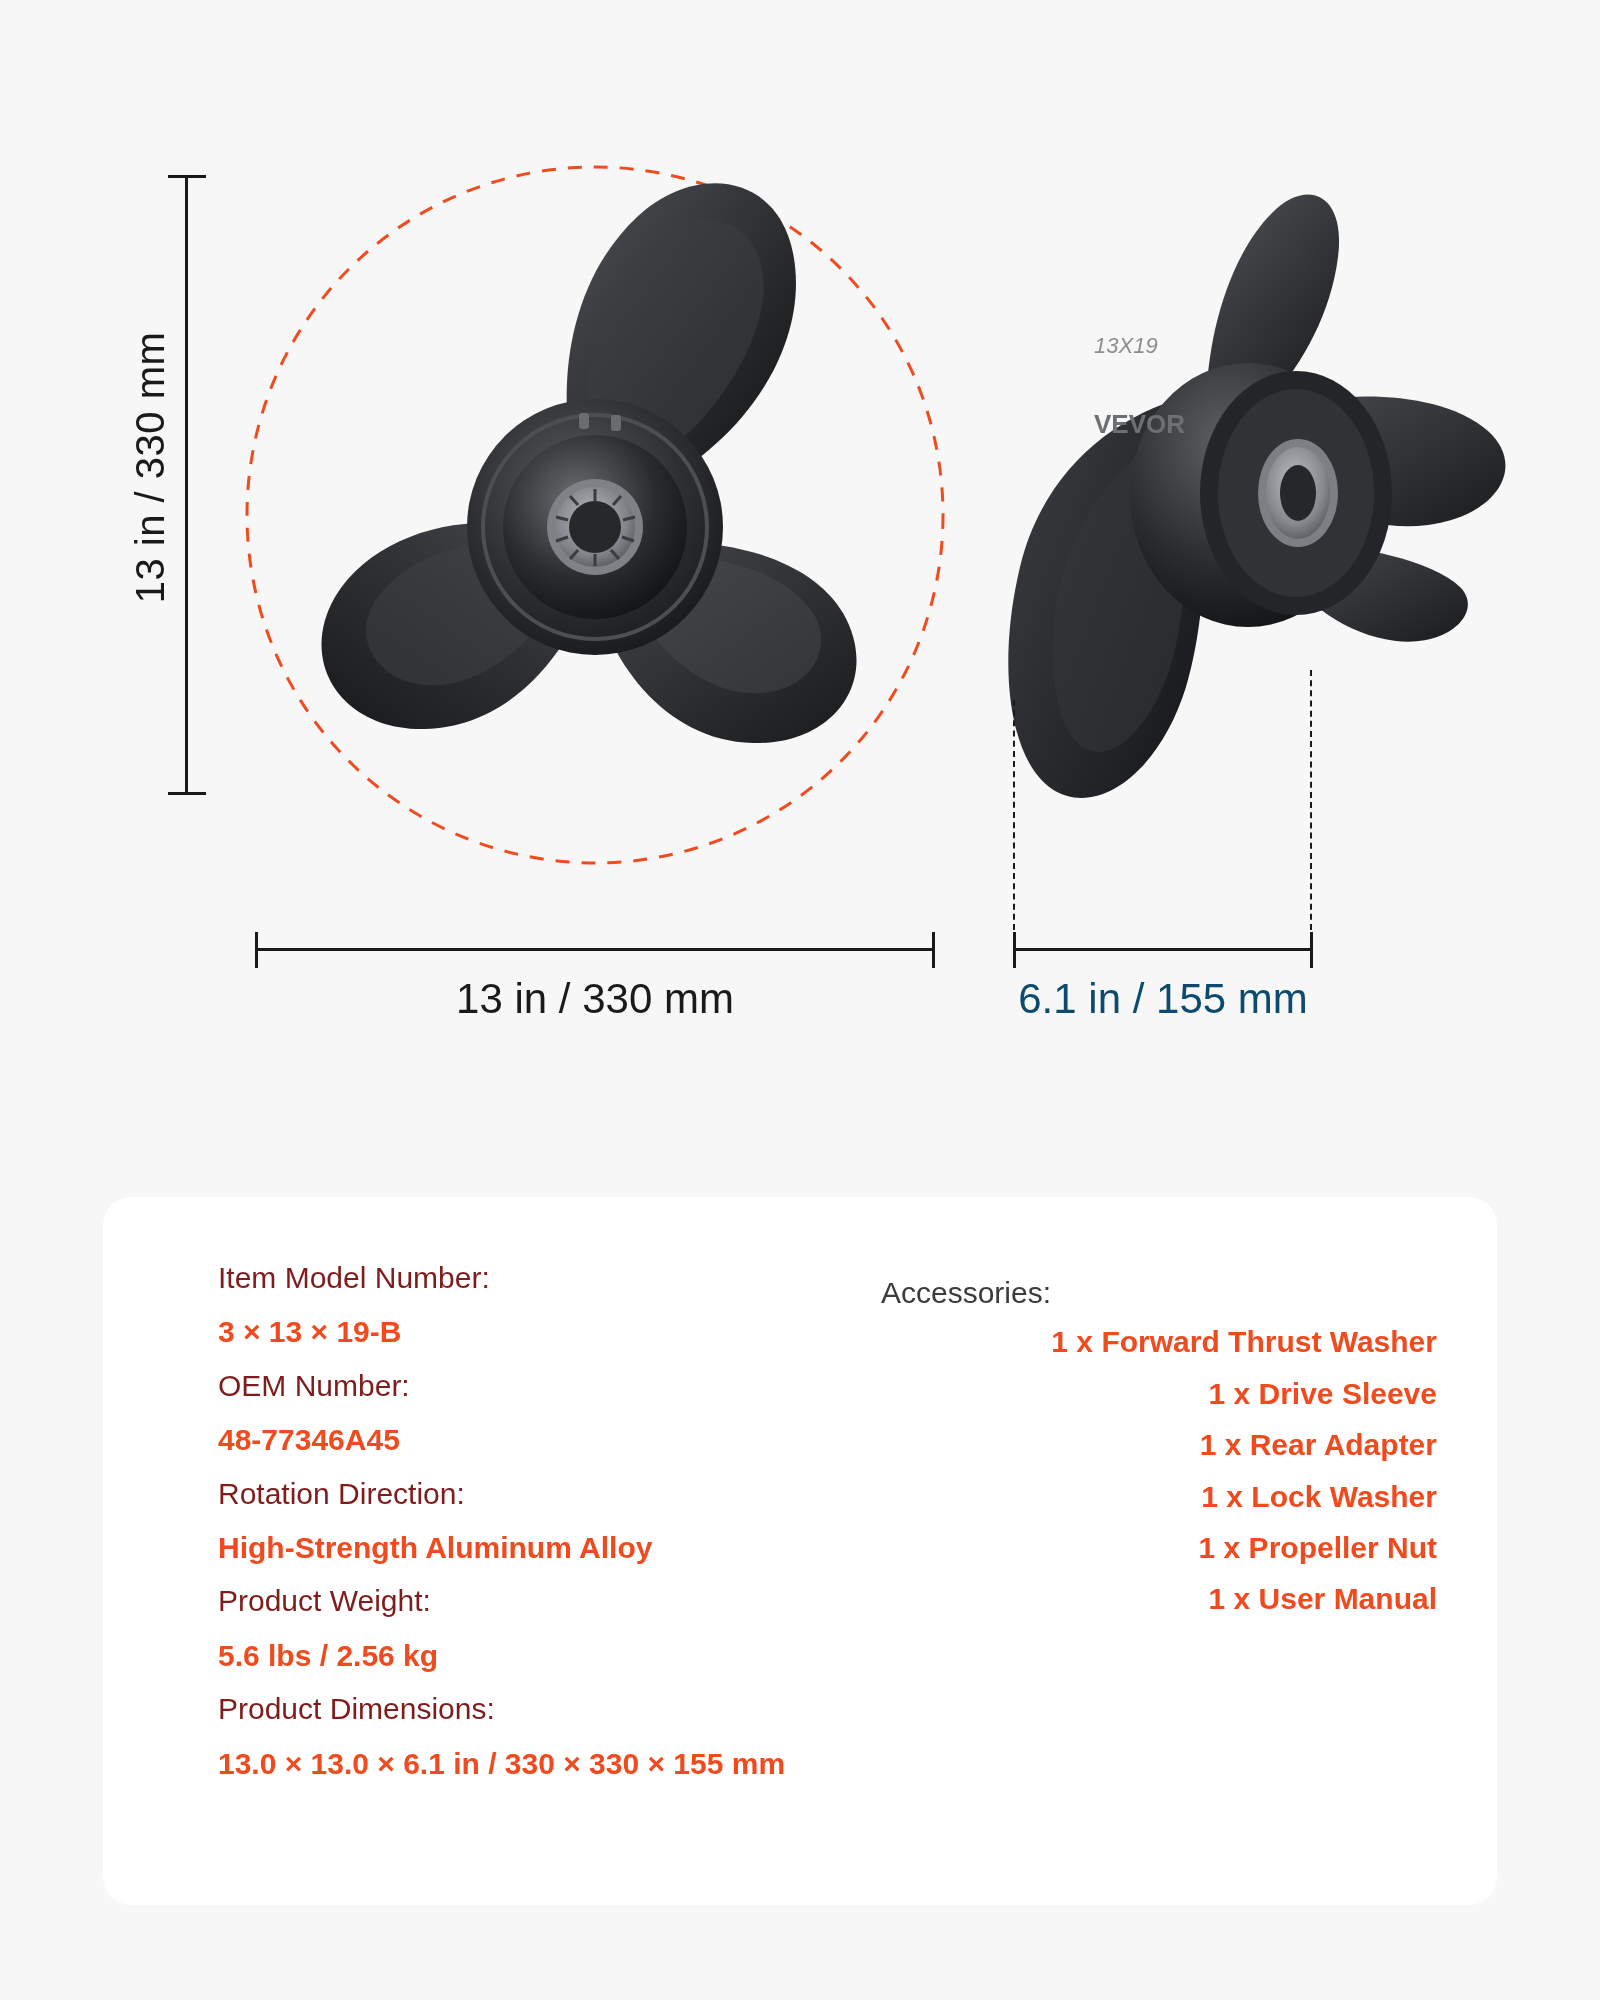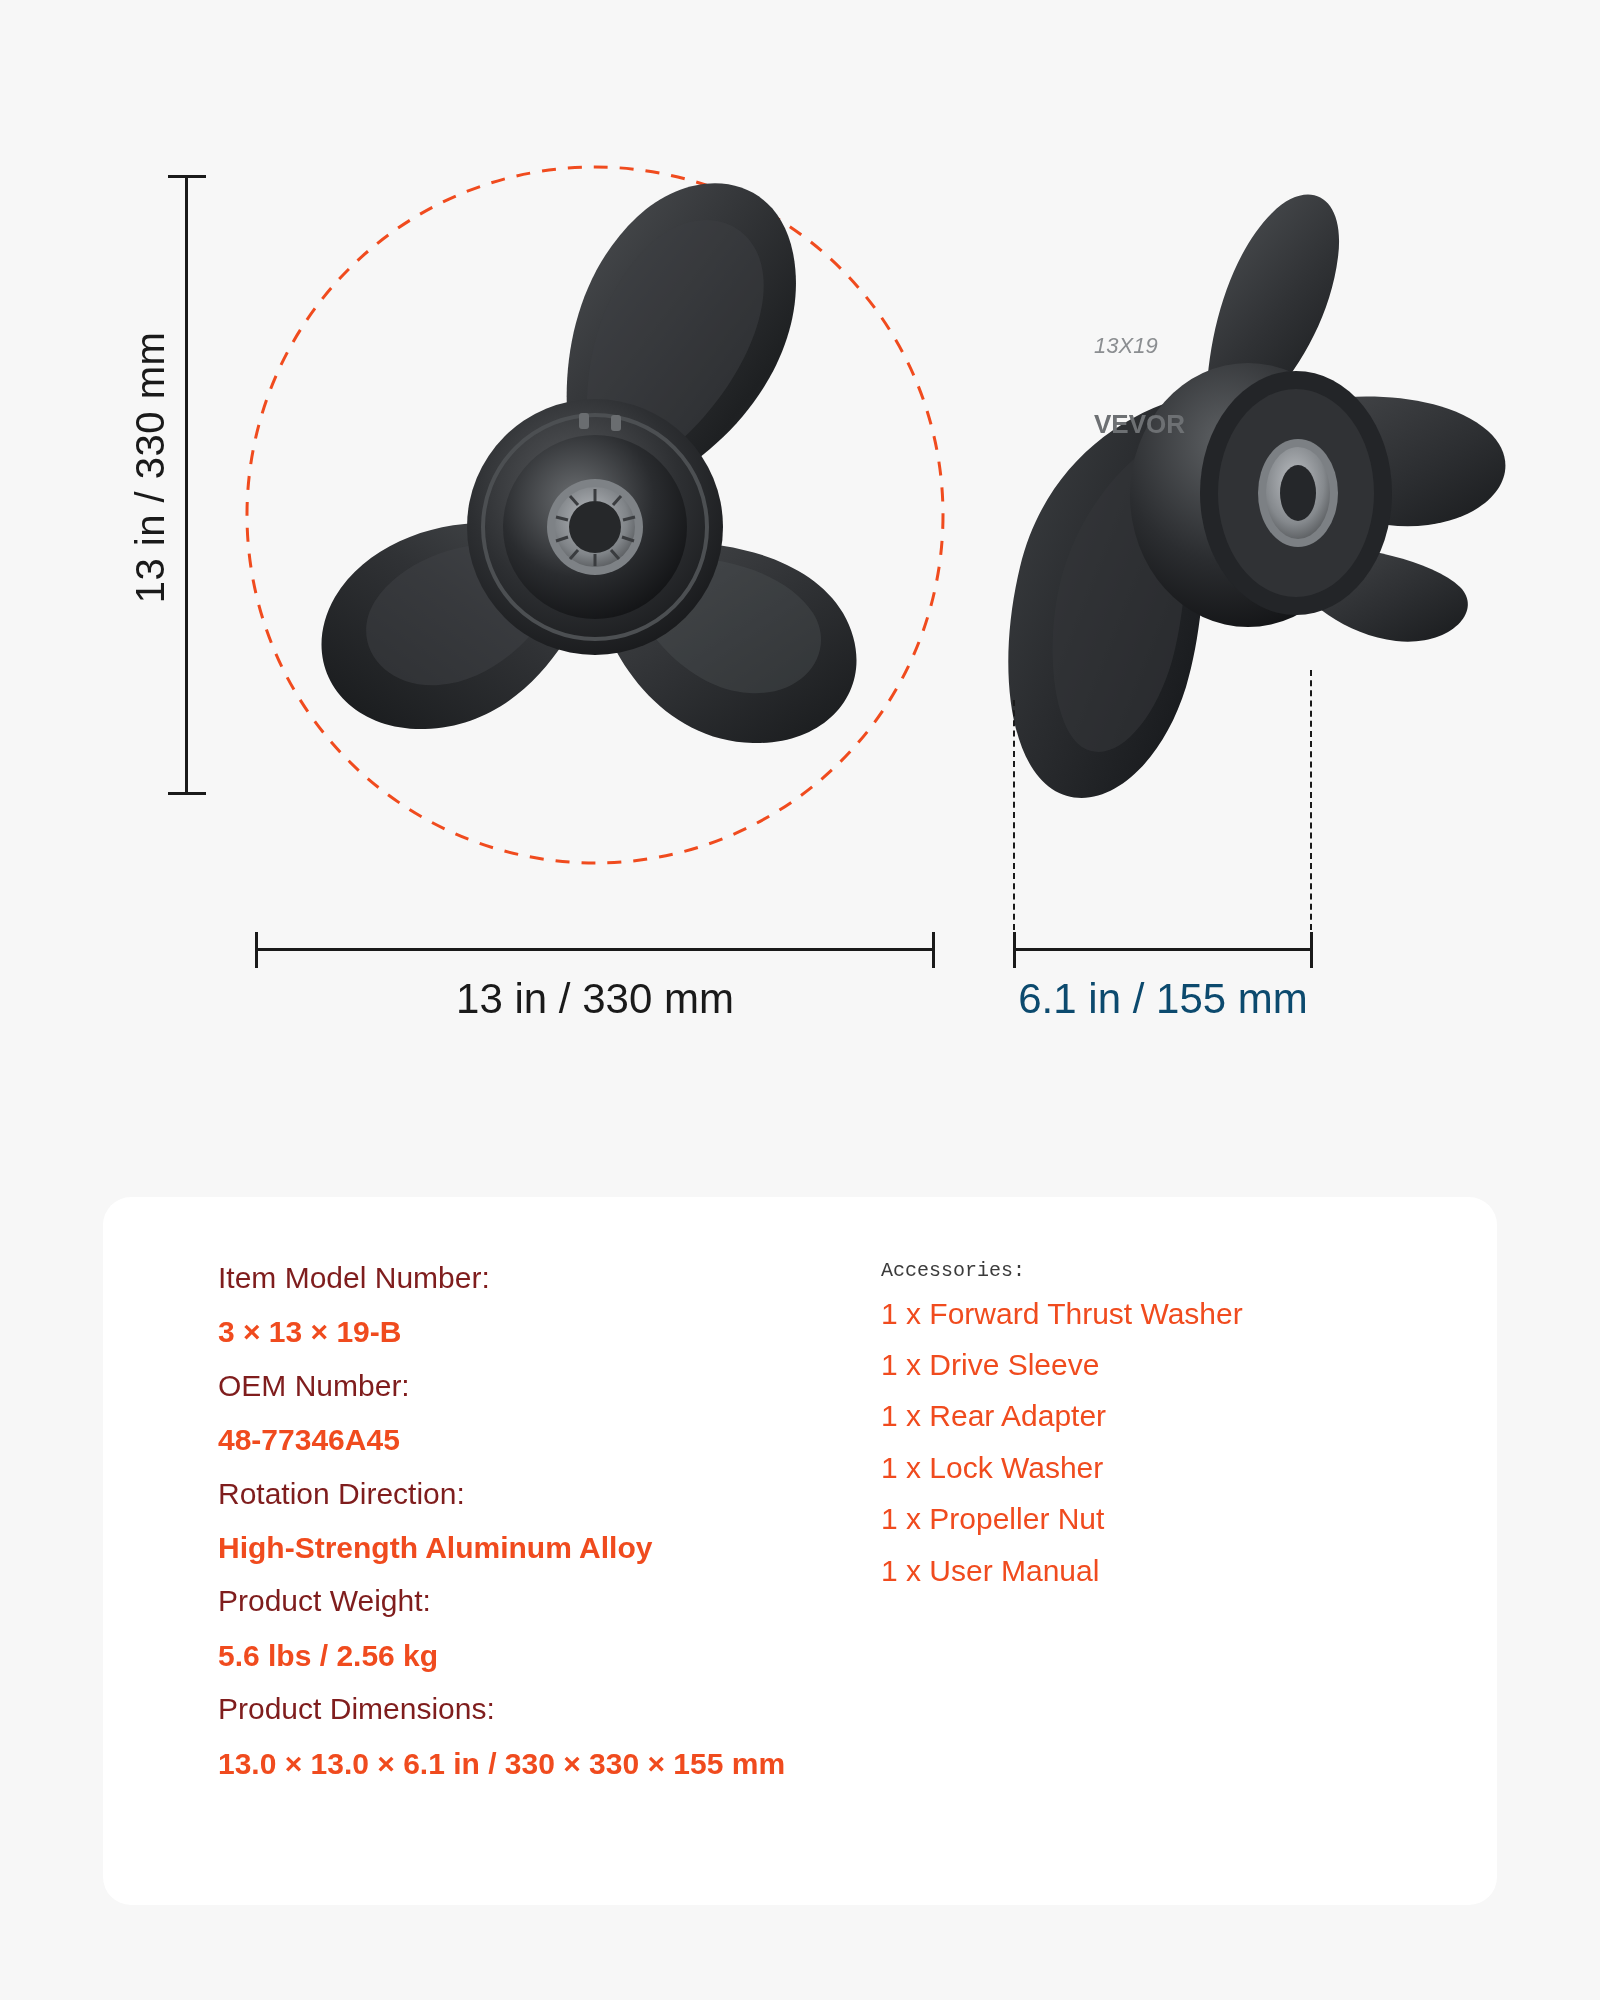--- a/index.html
+++ b/index.html
@@ -196,32 +196,32 @@
   }
   .spec-value {
     font-size: 30px;
     font-weight: 700;
     color: #f04b1e;
     line-height: 1.38;
     margin: 13px 0 12px 0;
   }
   .acc-item {
     font-size: 30px;
-    font-weight: 400;
+    font-weight: 700;
     color: #f04b1e;
     line-height: 1.38;
     margin: 0 0 10px 0;
+    text-align: right;
   }
   .acc-title {
-    font-size: 20px;
+    font-size: 30px;
     font-weight: 400;
     color: #3b3b3b;
     line-height: 1.38;
-    margin: 0 0 8px 0;
-    font-family: Liberation Mono, monospace;
+    margin: 15px 0 8px 0;
   }
 </style>
 </head>
 <body>
 
 <div class="diagram">
 
   <div class="dim-v">
     <div class="cap-top"></div>
     <div class="line"></div>

